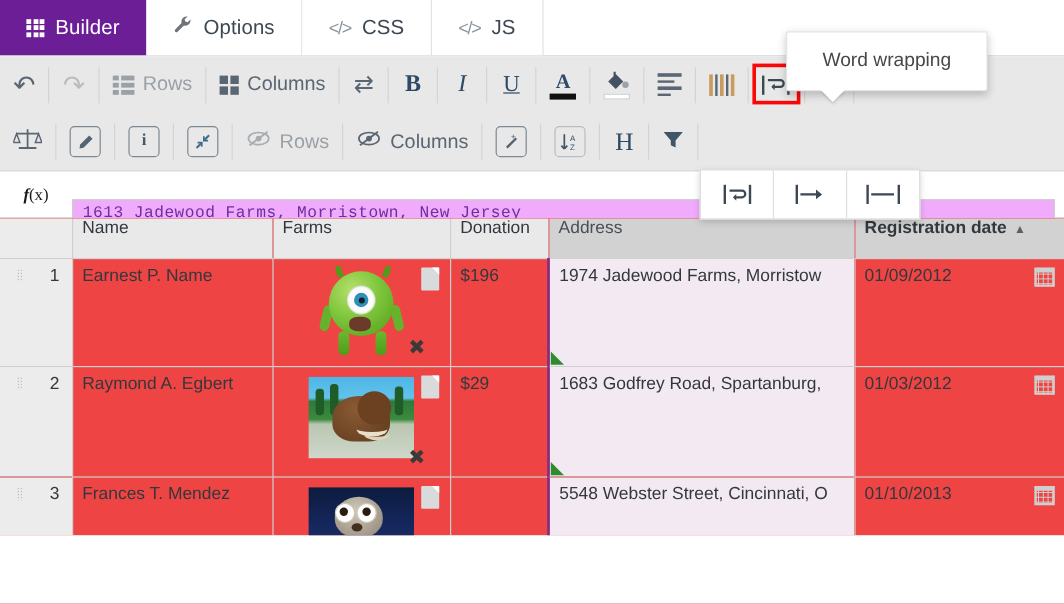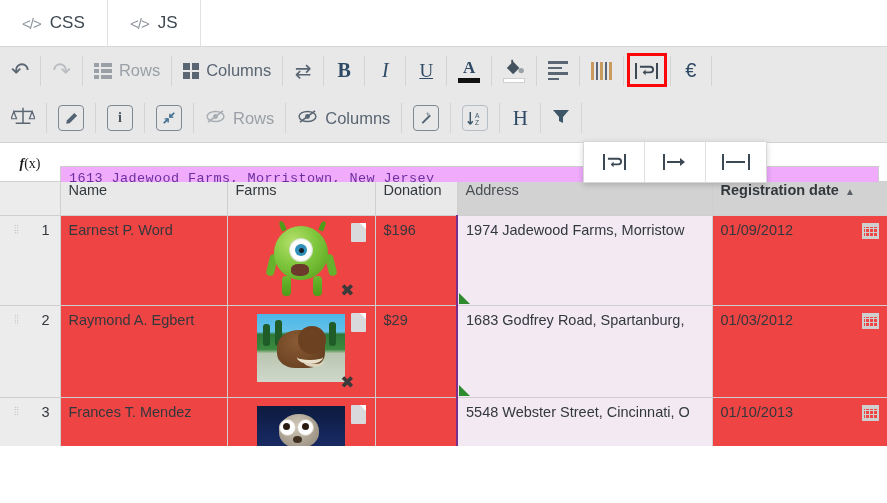--- a/index.html
+++ b/index.html
@@ -209,20 +209,42 @@
   .scrat-pup{position:absolute;top:17px;width:7px;height:7px;border-radius:50%;background:#2a1c10;}
   .scrat-p1{left:26px}.scrat-p2{left:45px}
   .scrat-nose{position:absolute;left:36px;top:30px;width:9px;height:7px;border-radius:50%;background:#41301f;}
 </style>
 </head>
 <body>
 
 <div class="app">
 
   <div class="tabbar">
+    <div class="tab active">
+      <span class="grid-glyph">
+        <i></i>
+          <i></i>
+          <i></i>
+          <i></i>
+          <i></i>
+          <i></i>
+          <i></i>
+          <i></i>
+          <i></i>
+      </span>
+      <span class="tlabel">Builder</span>
+    </div>
+    <div class="tab">
+      <span style="color:#6d747b;">
+        <svg width="17" height="17" viewBox="0 0 20 20">
+            <path d="M14.5 2.2a5 5 0 0 0-5.9 6.3L2.4 14.7a1.6 1.6 0 0 0 2.3 2.3l6.2-6.2a5 5 0 0 0 6.3-5.9l-2.7 2.7-2.3-.6-.6-2.3z" fill="#6d747b"></path>
+          </svg>
+      </span>
+      <span class="tlabel">Options</span>
+    </div>
     <div class="tab">
       <span class="code-glyph">&lt;/&gt;</span>
       <span class="tlabel">CSS</span>
     </div>
     <div class="tab">
       <span class="code-glyph">&lt;/&gt;</span>
       <span class="tlabel">JS</span>
     </div>
   </div>
 
@@ -442,20 +464,23 @@
       <span class="wrapicon">
         <span class="pipe"></span>
         <svg width="22" height="14" viewBox="0 0 22 14">
             <path d="M1 7h19" stroke="#3c4854" stroke-width="2"></path>
           </svg>
         <span class="pipe"></span>
       </span>
     </div>
   </div>
 
+  <div class="tooltip">
+    <span>Word wrapping</span>
+  </div>
 
   <div class="fbar">
     <div class="fx"><span style="font-style:italic;font-weight:700;">f</span><span>(x)</span></div>
     <div class="finput">
       <span>1613 Jadewood Farms, Morristown, New Jersey</span>
     </div>
   </div>
 
   <div class="tablewrap">
     <table class="grid">
@@ -479,21 +504,21 @@
           </th>
         </tr>
       </thead>
       <tbody>
 
         <tr class="row1">
           <td class="gut">
             <span class="handle"></span>
             <span>1</span>
           </td>
-          <td class="name">Earnest P. Word</td>
+          <td class="name">Earnest P. Name</td>
           <td class="avatar">
             <div class="av av-mike">
               <span class="mike-horn mike-h1"></span>
                 <span class="mike-horn mike-h2"></span>
               <span class="mike-arm mike-a1"></span>
                 <span class="mike-arm mike-a2"></span>
               <span class="mike-leg mike-l1"></span>
                 <span class="mike-leg mike-l2"></span>
               <span class="mike-body"></span>
                 <span class="mike-eye"></span>

